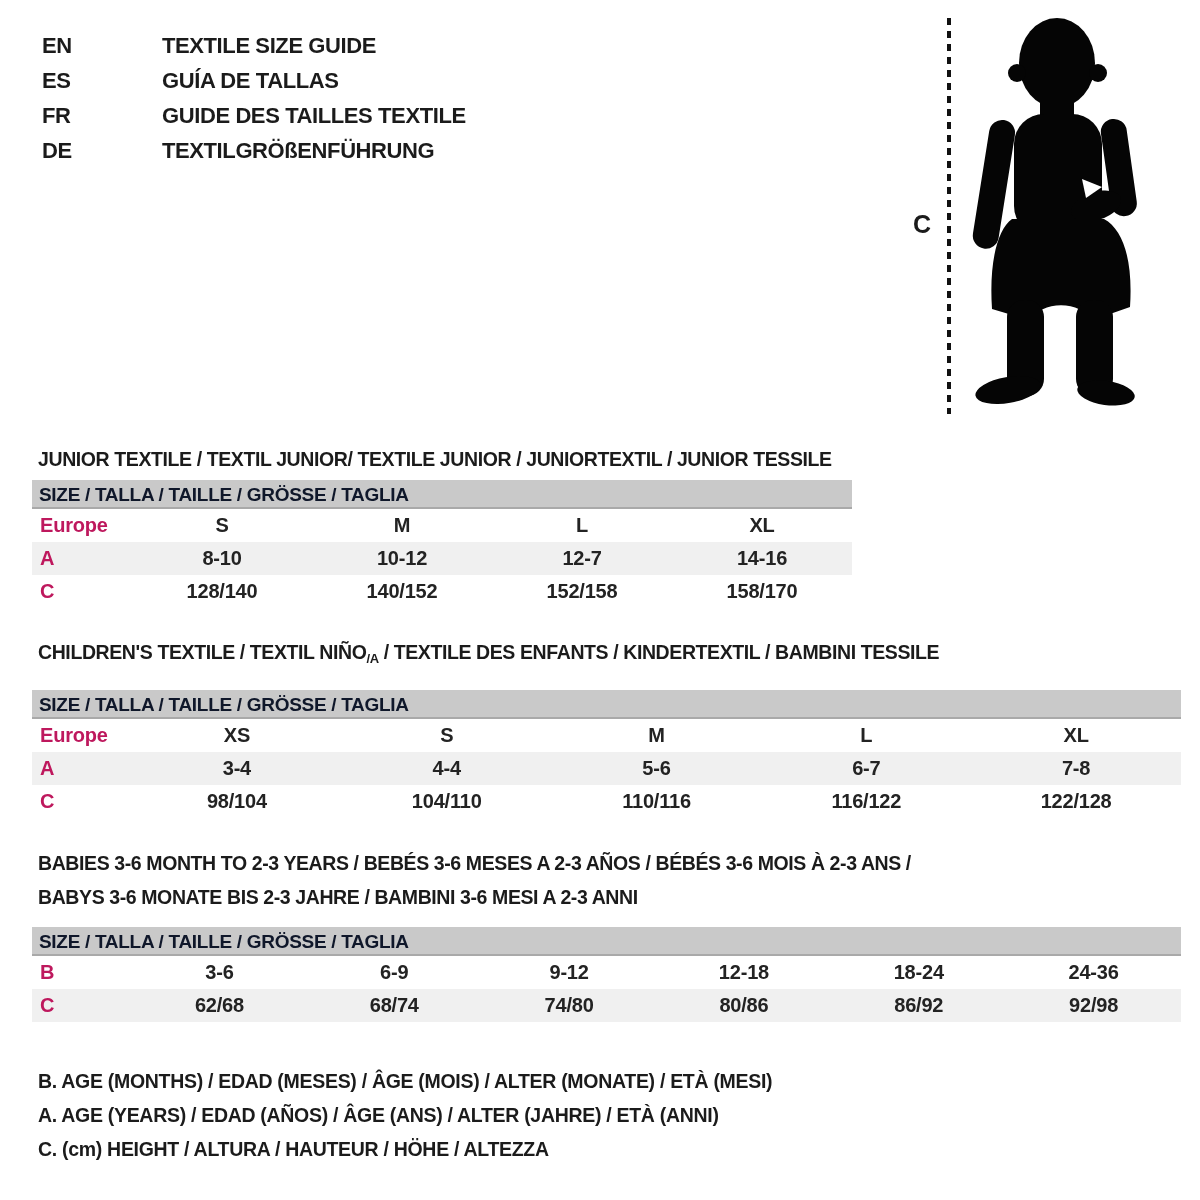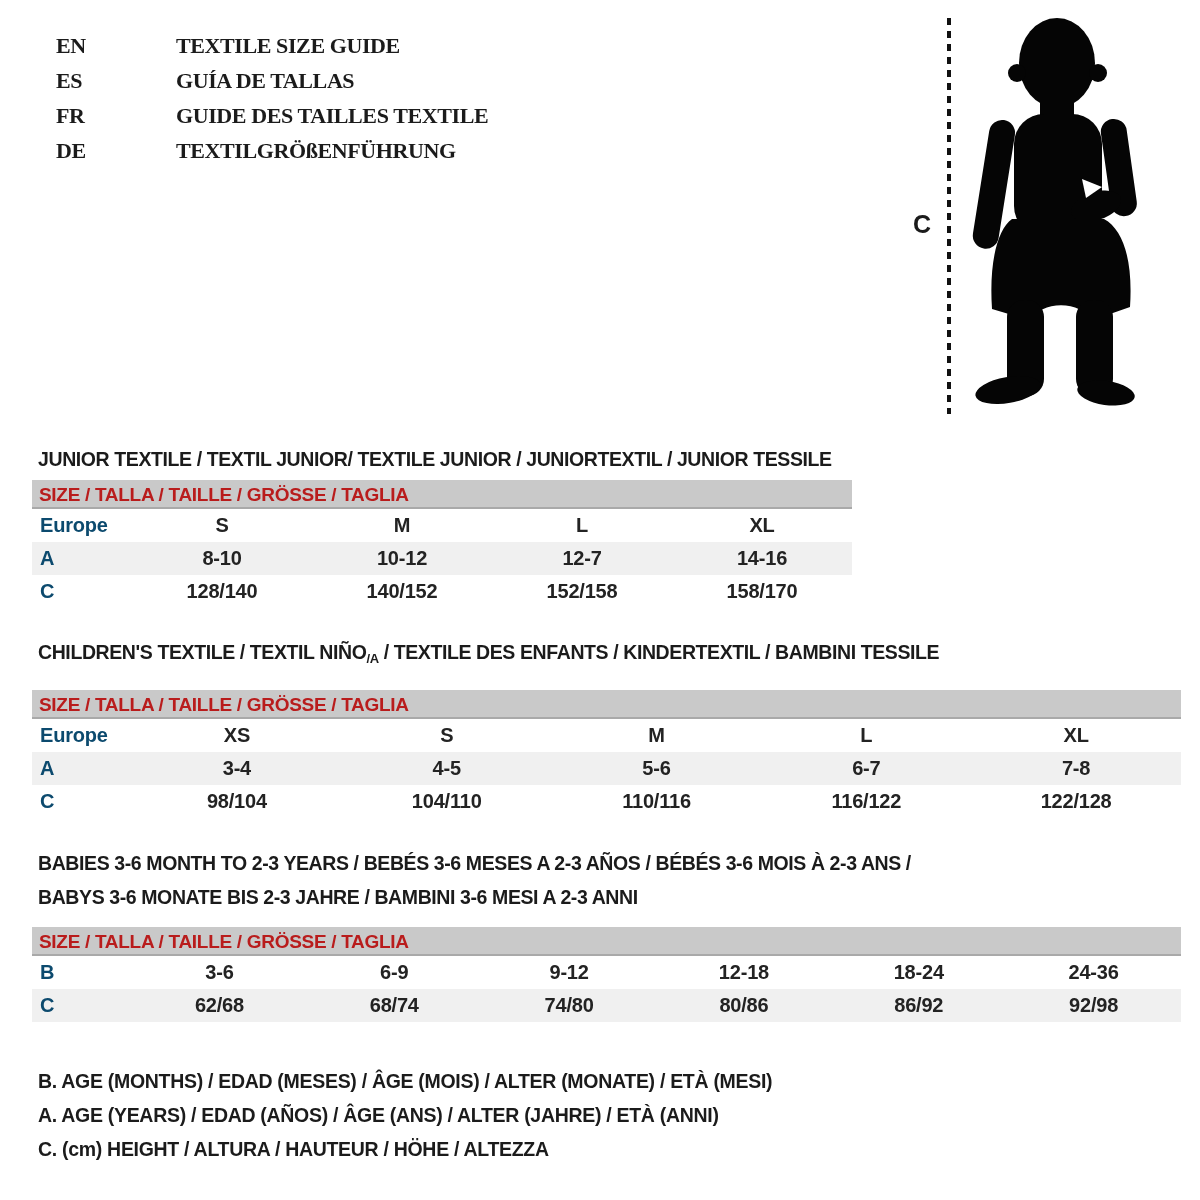--- a/index.html
+++ b/index.html
@@ -9,21 +9,21 @@
     width: 1200px;
     height: 1200px;
     background: #ffffff;
     overflow: hidden;
     font-family: "Liberation Sans", sans-serif;
     font-weight: bold;
     color: #1b1b1b;
   }
 
   
-  .lang-block { position: absolute; left: 56px; top: 28px; font-family: Liberation Serif, serif; }
+  .lang-block { position: absolute; left: 42px; top: 28px; }
   .lang-row { display: flex; height: 35px; align-items: center; font-size: 22px; letter-spacing: -0.4px; }
   .lang-code { width: 78px; }
   .lang-label { white-space: nowrap; margin-left: 42px; }
 
   
   .dash-line { position: absolute; left: 945px; top: 16px; }
   .height-label { position: absolute; left: 913px; top: 210px; font-size: 25px; }
   .baby-svg { position: absolute; left: 962px; top: 16px; }
 
   
@@ -34,30 +34,30 @@
   .subsc { font-size: 13px; position: relative; top: 4px; }
 
   
   .size-table { position: absolute; left: 32px; }
   .tbl-junior   { top: 480px; width: 820px; }
   .tbl-children { top: 690px; width: 1149px; }
   .tbl-babies   { top: 927px; width: 1149px; }
   .thead {
     height: 29px; line-height: 29px;
     background: #c9c9c9; border-bottom: 2px solid #a9a9a9;
-    color: #b91c1c; font-size: 19px; letter-spacing: -0.3px;
+    color: #0f172a; font-size: 19px; letter-spacing: -0.3px;
     padding-left: 7px; white-space: nowrap;
   }
   .trow { display: grid; height: 33px; line-height: 33px; font-size: 20px; }
   .tbl-junior   .trow { grid-template-columns: 100px repeat(4, 1fr); }
   .tbl-children .trow { grid-template-columns: 100px repeat(5, 1fr); }
   .tbl-babies   .trow { grid-template-columns: 100px repeat(6, 1fr); }
   .trow.stripe { background: #f0f0f0; }
   .cell { text-align: center; letter-spacing: -0.2px; color: #232323; }
-  .cell.rowlabel { text-align: left; padding-left: 8px; color: #0c4a6e; }
+  .cell.rowlabel { text-align: left; padding-left: 8px; color: #be185d; }
 
   
   .legend { position: absolute; left: 38px; top: 1064px; font-size: 19.5px; letter-spacing: -0.3px; }
   .legend-line { height: 34px; line-height: 34px; white-space: nowrap; }
 </style>
 </head>
 <body>
 
 <div class="page">
 
@@ -136,21 +136,21 @@
       <div class="cell rowlabel">Europe</div>
       <div class="cell">XS</div>
       <div class="cell">S</div>
       <div class="cell">M</div>
       <div class="cell">L</div>
       <div class="cell">XL</div>
     </div>
     <div class="trow stripe">
       <div class="cell rowlabel">A</div>
       <div class="cell">3-4</div>
-      <div class="cell">4-5</div>
+      <div class="cell">4-4</div>
       <div class="cell">5-6</div>
       <div class="cell">6-7</div>
       <div class="cell">7-8</div>
     </div>
     <div class="trow">
       <div class="cell rowlabel">C</div>
       <div class="cell">98/104</div>
       <div class="cell">104/110</div>
       <div class="cell">110/116</div>
       <div class="cell">116/122</div>

